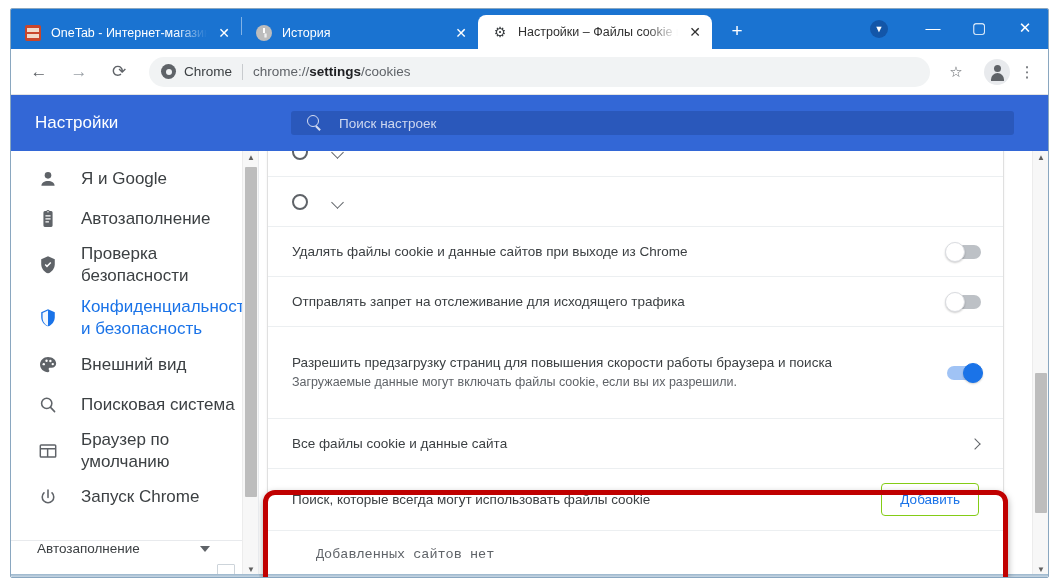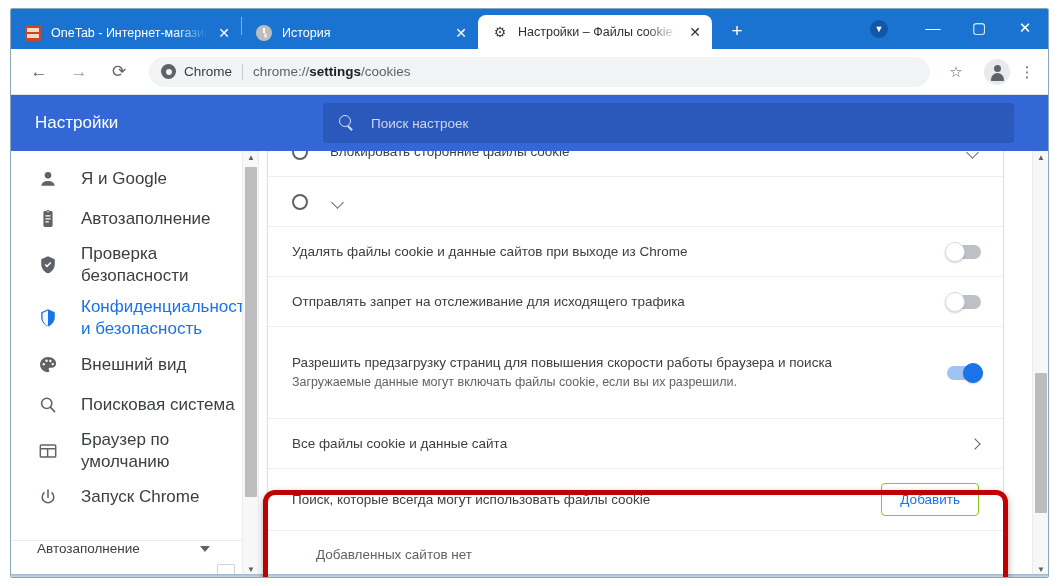--- a/index.html
+++ b/index.html
@@ -253,31 +253,30 @@
     position: relative;
     height: 482px;
     background: #ffffff;
     overflow: hidden;
   }
   #topbar {
     height: 56px;
     background: #3367d6;
     display: flex;
     align-items: center;
-    gap: 32px;
   }
   #settings-title {
     width: 280px;
     padding-left: 24px;
     color: #ffffff;
     font-size: 17px;
   }
   #searchbox {
     flex: 1 1 auto;
-    height: 40px;
+    height: 24px;
     margin-right: 34px;
     background: #2a58bb;
     border-radius: 3px;
     display: flex;
     align-items: center;
     padding-left: 16px;
     cursor: text;
   }
   .search-glyph {
     width: 16px; height: 16px;
@@ -541,20 +540,21 @@
     padding: 8px 18px;
     color: #1a73e8;
     font-size: 13.5px;
     background: #ffffff;
     cursor: pointer;
   }
   #empty-row {
     padding: 16px 24px 16px 48px;
     font-size: 13.5px;
     color: #5f6368;
+    font-family: Liberation Mono, monospace;
   }
   #content-sbar { right: 0; }
   #content-thumb { top: 222px; height: 140px; }
 
   #bottom-edge {
     position: absolute;
     left: 0; right: 0; bottom: 0;
     height: 3px;
     background: linear-gradient(to bottom, #9bb6cc, #c8d7e4);
   }
@@ -728,21 +728,20 @@
           </div>
         </div>
 
         <div id="content-wrap">
           <div id="content">
 
             <div id="card">
 
               <div class="row">
                 <span class="radio"></span>
-                <span class="row-text">Блокировать сторонние файлы cookie</span>
                 <span class="chev-down"></span>
               </div>
 
               <div class="row">
                 <span class="radio"></span>
                 <span class="chev-down"></span>
               </div>
 
               <div class="row">
                 <span class="row-text">Удалять файлы cookie и данные сайтов при выходе из Chrome</span>

